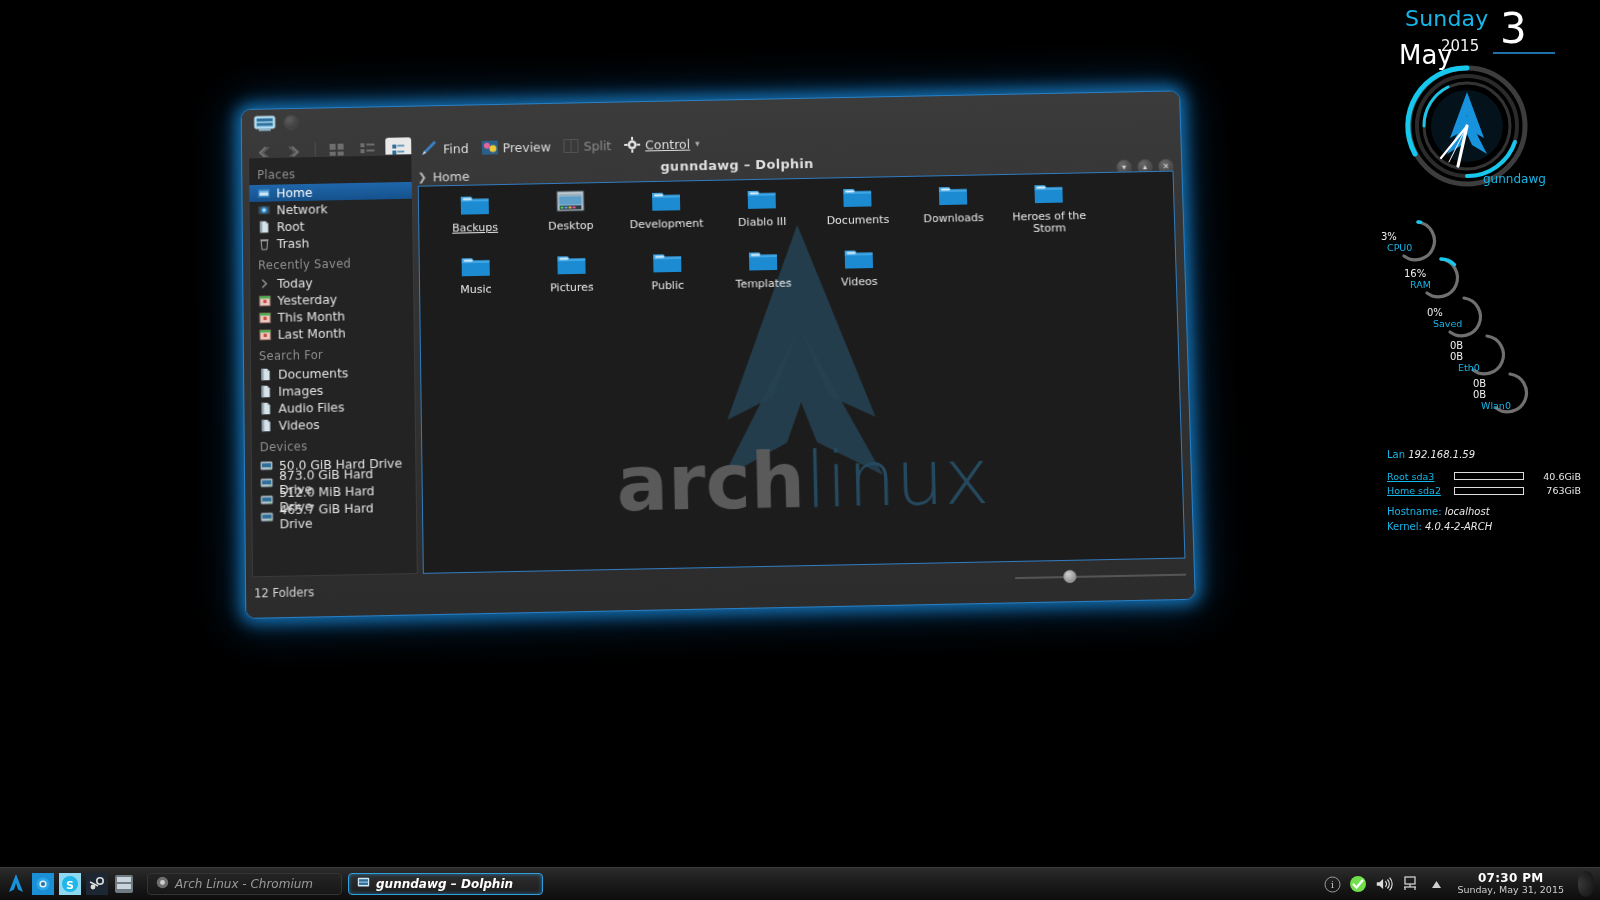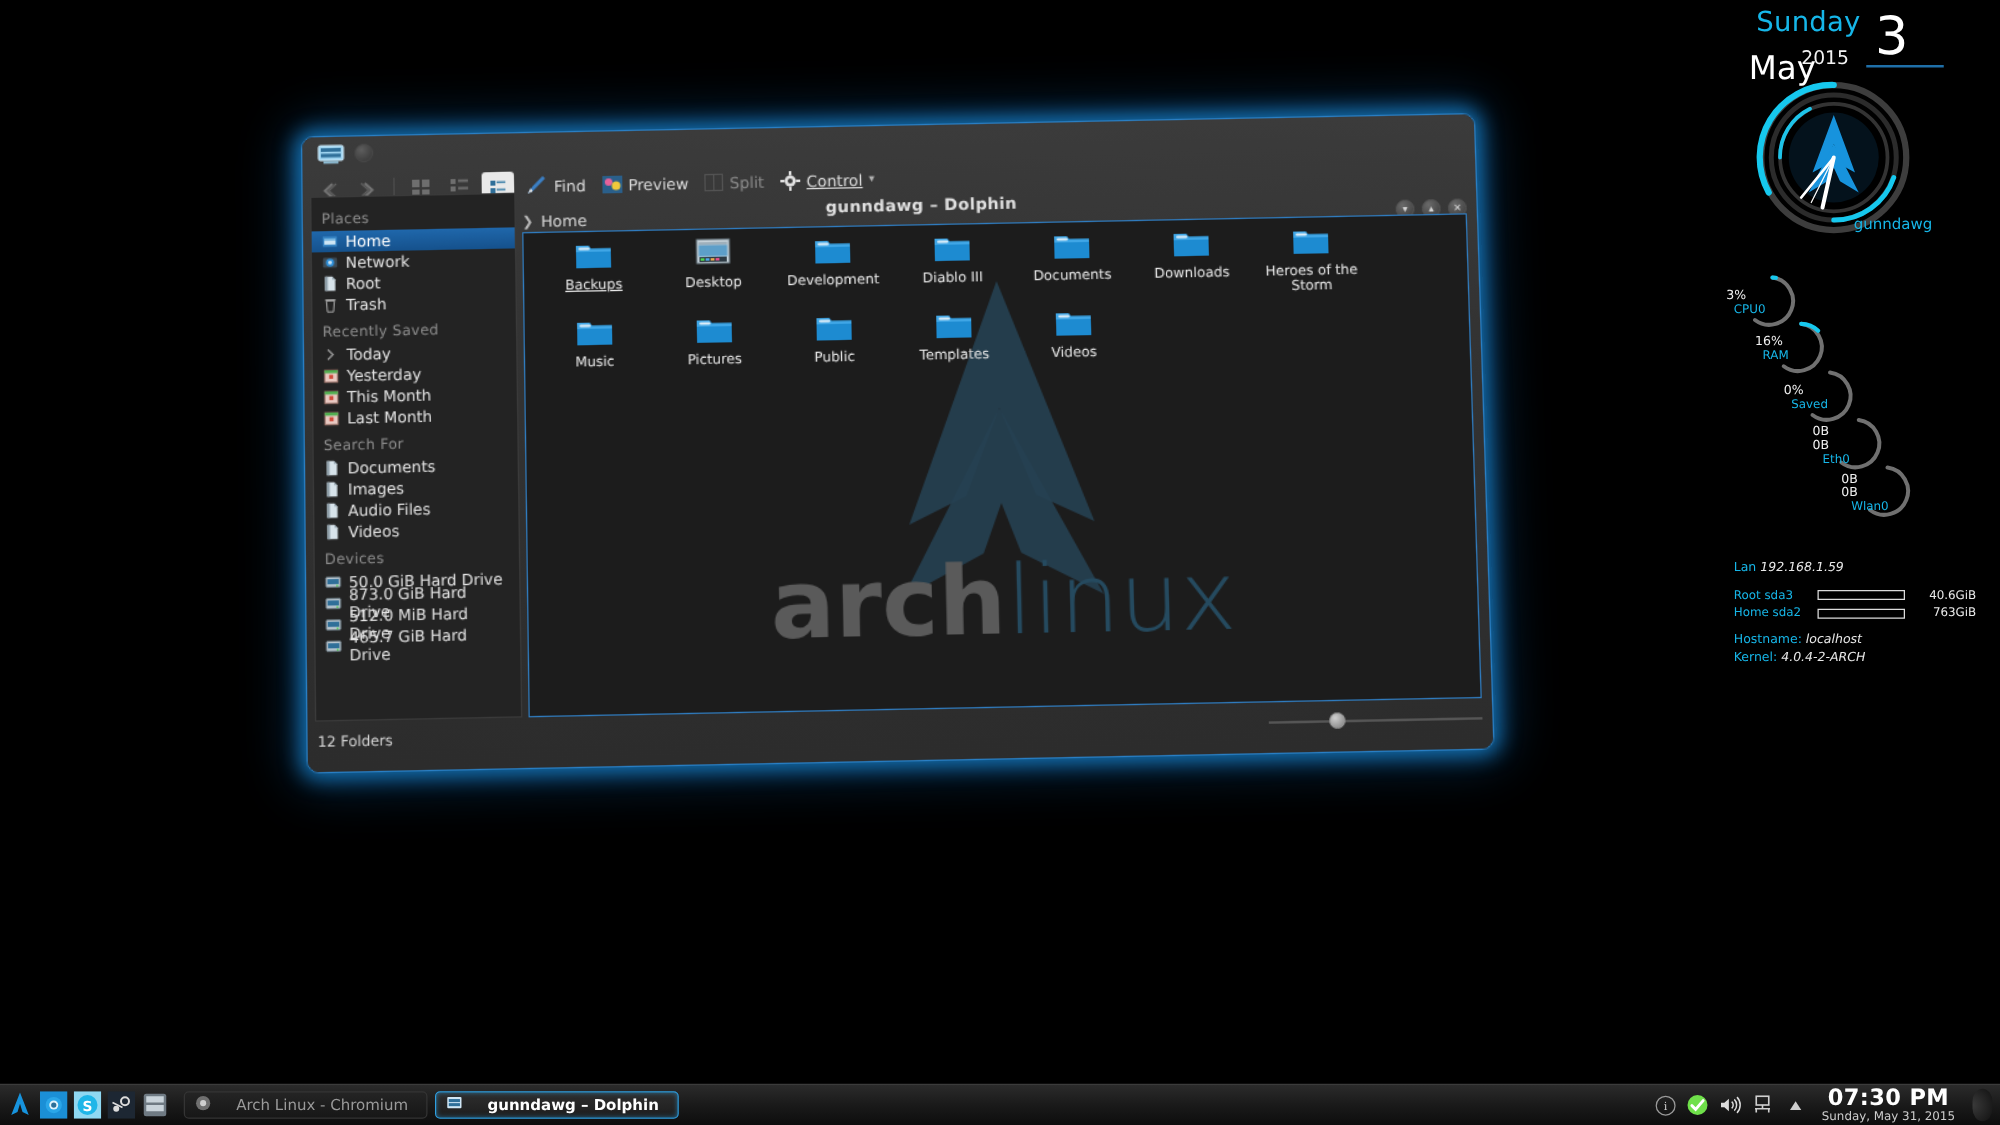--- a/index.html
+++ b/index.html
@@ -32,21 +32,21 @@
   .gauges { position:absolute; left:0; top:210px; width:225px; height:235px; }
   .gauge { position:absolute; width:46px; height:46px; }
   .gauge svg { display:block; }
   .gv { position:absolute; font-size:10px; color:#f0f0f0; white-space:nowrap; }
   .gl { position:absolute; font-size:9.5px; color:#16b6e8; white-space:nowrap; }
 
   .cinfo { position:absolute; left:12px; top:448px; width:213px; font-size:10px; line-height:1.45;}
   .cinfo .k { color:#16b6e8;text-align:center; }
   .cinfo .v { color:#e9e9e9;font-style:italic; }
   .barrow { display:flex; align-items:center; gap:5px; margin-top:1px; }
-  .barrow .lbl { color:#16b6e8; width:62px; font-size:9.5px;}
+  .barrow .lbl { color:#16b6e8; width:62px; font-size:9.5px;text-decoration:underline;}
   .bartrack { width:70px; height:8px; border:1px solid #dcdcdc; background:#000; position:relative;}
   .barfill { height:100%; background:#f2f2f2; }
   .barrow .sz { color:#e9e9e9; font-size:9.5px; width:52px; text-align:right;}
   .cinfo .sp { margin-top:7px; }
 
   
   #winwrap { position:absolute; left:243px; top:98px; width:945px; height:510px; }
   #glow {
     position:absolute; inset:0; border-radius:10px;
     box-shadow:0 0 16px 5px rgba(25,140,220,.75), 0 0 40px 10px rgba(20,110,190,.35);
@@ -110,29 +110,29 @@
   .zknob { position:absolute; left:48px; top:0; width:13px; height:13px; border-radius:50%;
            background:radial-gradient(circle at 35% 30%,#cfcfcf,#7d7d7d); border:1px solid #9a9a9a;}
 
   
   #panel { position:absolute; left:0; bottom:0; width:1600px; height:33px;
            background:linear-gradient(180deg,#2b2b2b 0%,#1a1a1a 50%,#0d0d0d 100%);
            border-top:1px solid #3b3b3b; display:flex; align-items:center; }
   .launcher { width:27px; height:27px; margin-left:2px; display:flex; align-items:center; justify-content:center;}
   .lpad { width:26px; height:26px; display:flex; align-items:center; justify-content:center; margin-left:1px; border-radius:2px;}
   .tasks { display:flex; align-items:center; gap:6px; margin-left:10px;}
-  .taskbtn { height:22px; min-width:195px; display:flex; align-items:center; gap:20px; padding:0 8px;
-             border-radius:4px; font-size:12px; }
+  .taskbtn { height:22px; min-width:195px; display:flex; align-items:center; gap:6px; padding:0 8px;
+             border-radius:4px; font-size:12px;font-style:italic; }
   .taskbtn.inactive { background:linear-gradient(180deg,#242424,#171717); border:1px solid #343434; color:#9a9a9a;}
   .taskbtn.active { background:linear-gradient(180deg,#2e2e2e,#1d1d1d); border:1px solid #2f9fe0; color:#ffffff;
                     font-weight:bold; box-shadow:0 0 4px rgba(47,159,224,.6) inset;}
   .tray { margin-left:auto; display:flex; align-items:center; gap:8px; padding-right:6px;}
   .trayicon { width:18px; height:18px; display:flex; align-items:center; justify-content:center; color:#cfcfcf;}
   .clockbox { text-align:center; line-height:1.12; padding:0 6px 0 4px; }
-  .ctime { font-size:18px; font-weight:bold; color:#fff; letter-spacing:.3px;}
+  .ctime { font-size:12px; font-weight:bold; color:#fff; letter-spacing:.3px;}
   .cdate { font-size:9.5px; color:#cccccc; }
   .trayedge { width:16px; height:26px; border-radius:50%/40%;
               background:radial-gradient(circle at 0% 50%, #3a3a3a, #111); }
 </style>
 </head>
 <body>
 
 <div id="desktop">
 
   <div id="winwrap">

